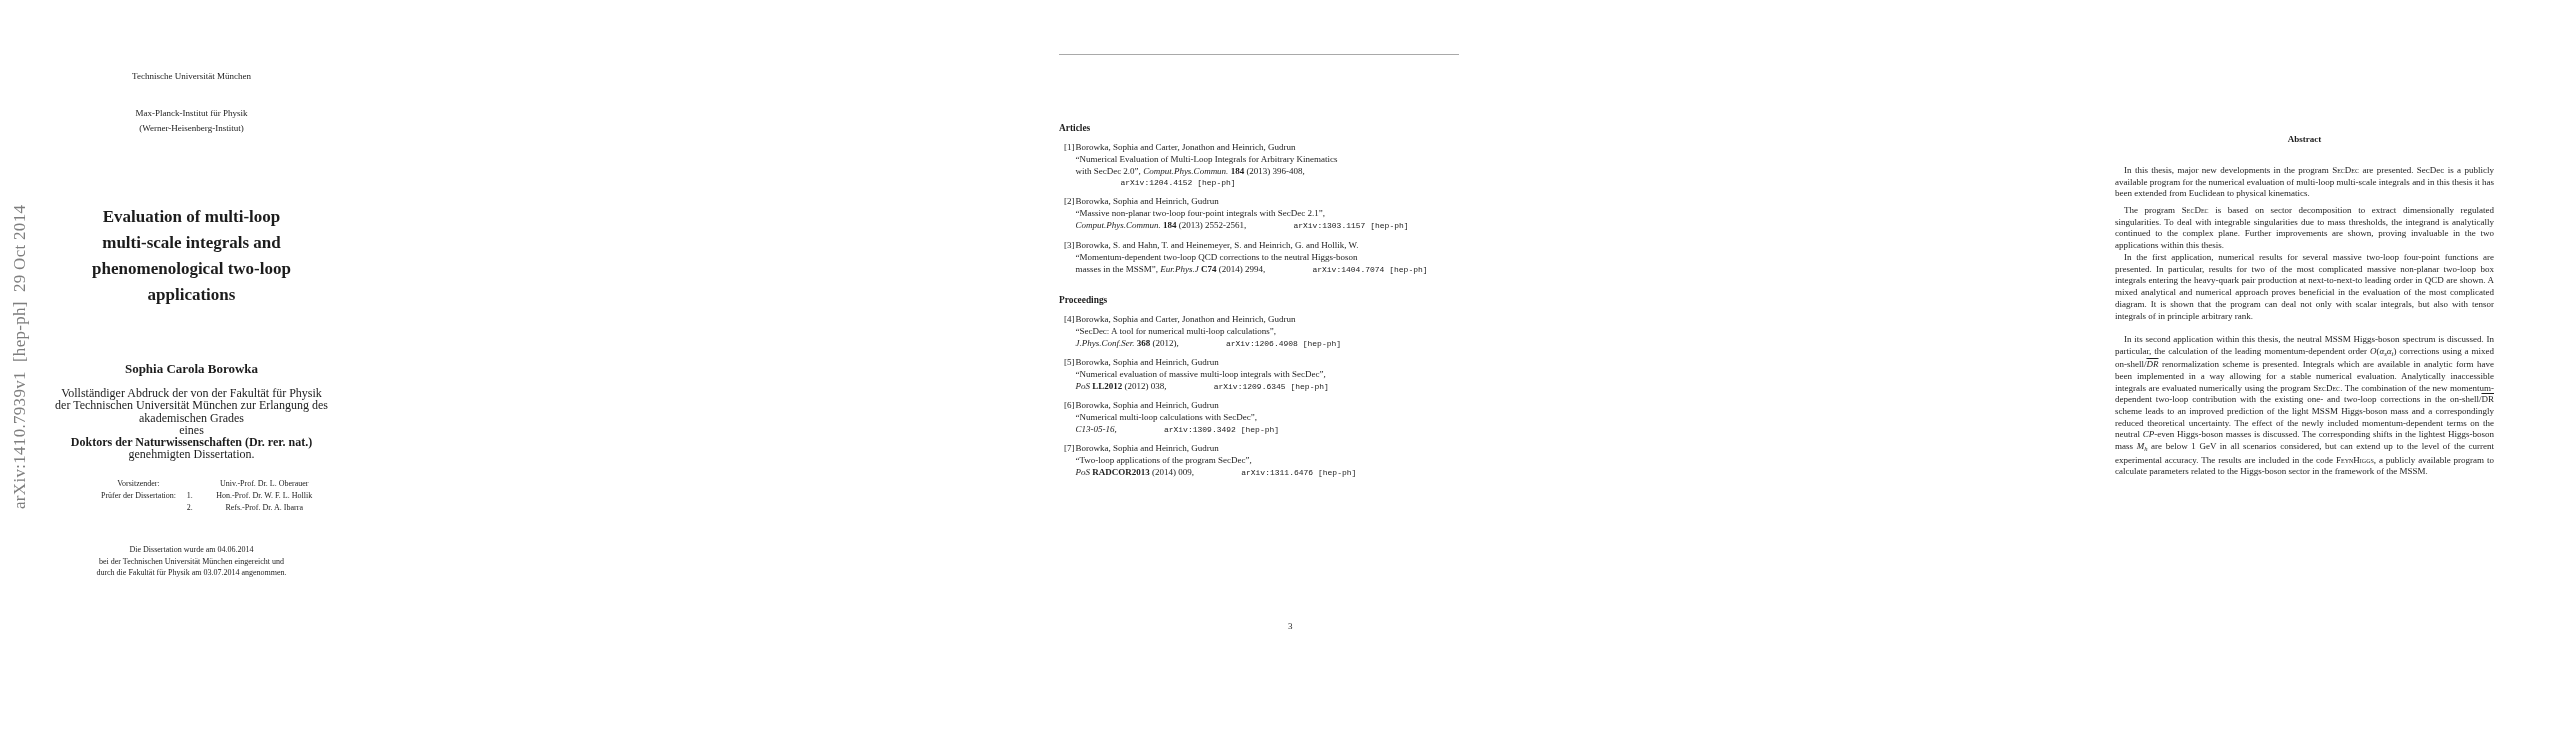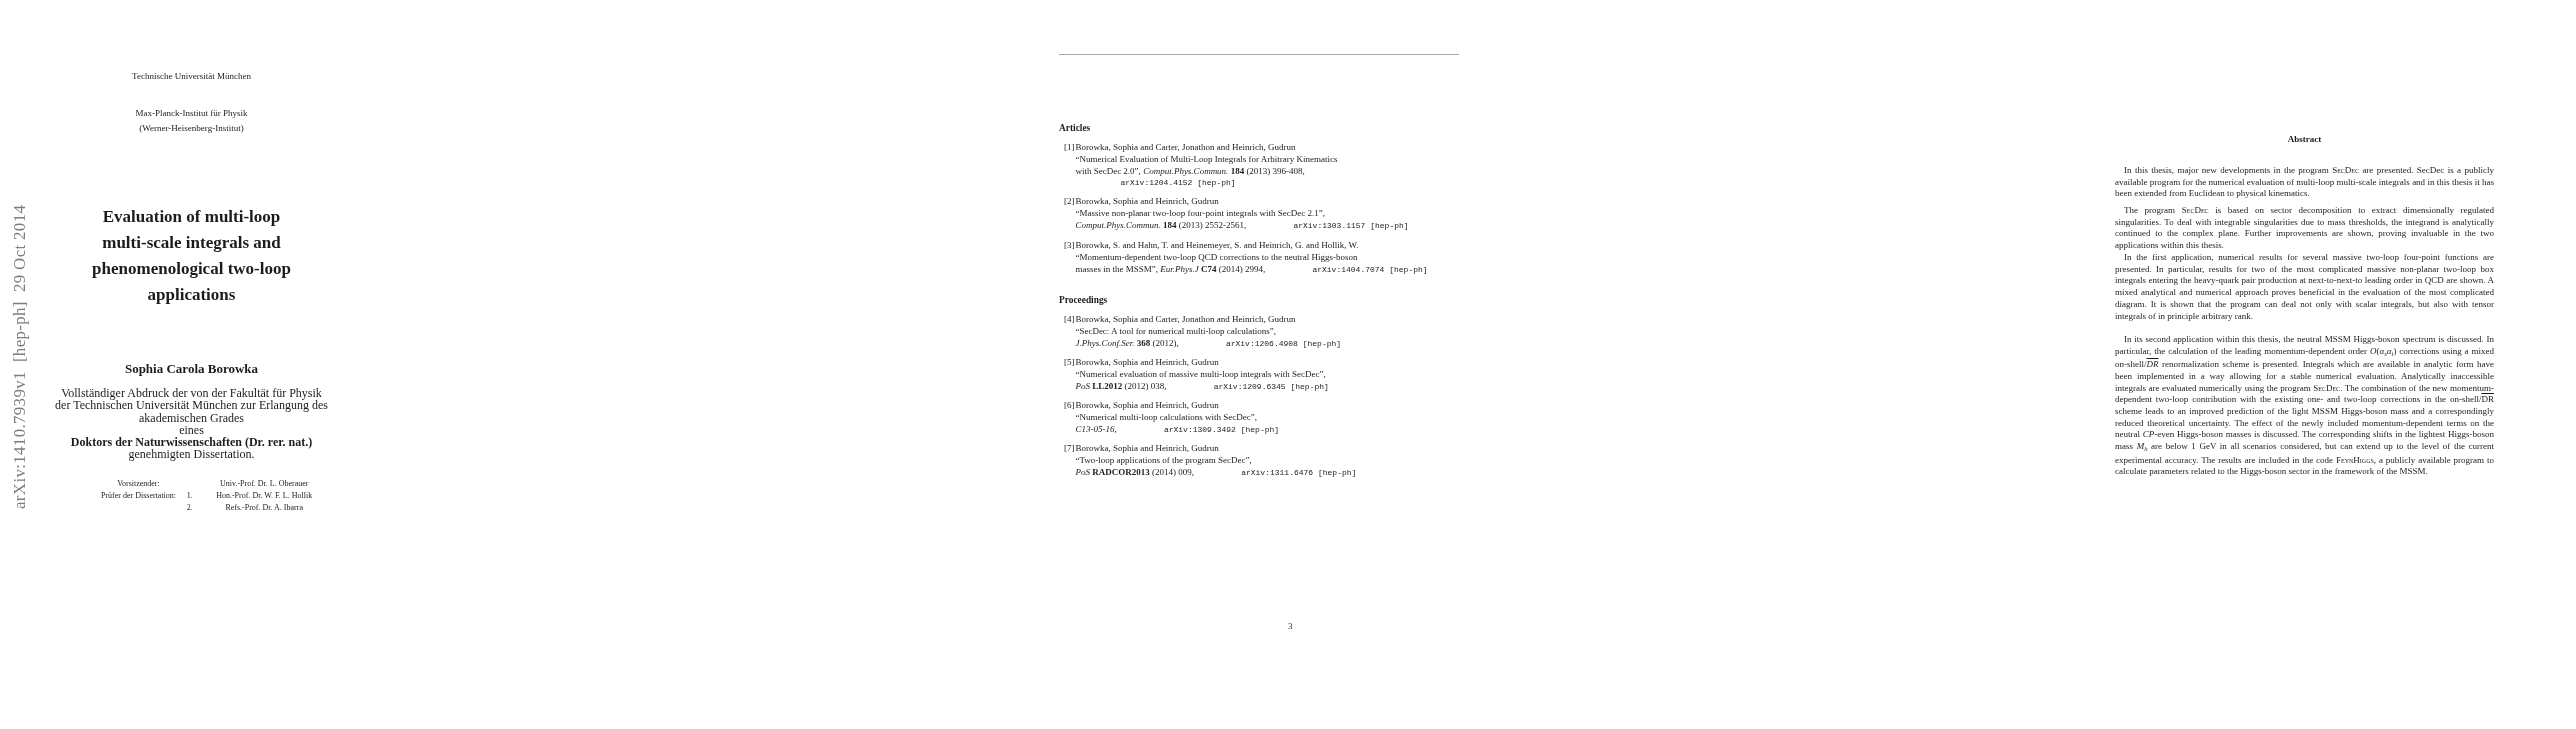--- a/index.html
+++ b/index.html
@@ -96,20 +96,25 @@
       <span class="cnum">1.</span>
       <span class="cname">Hon.-Prof. Dr. W. F. L. Hollik</span>
     </div>
     <div class="crow">
       <span class="crole"></span>
       <span class="cnum">2.</span>
       <span class="cname">Refs.-Prof. Dr. A. Ibarra</span>
     </div>
   </div>
 
+  <div class="blk submission">
+    <div>Die Dissertation wurde am 04.06.2014</div>
+    <div>bei der Technischen Universität München eingereicht und</div>
+    <div>durch die Fakultät für Physik am 03.07.2014 angenommen.</div>
+  </div>
 </div>
 
 <div class="page-mid">
   <div class="blk toprule"></div>
 
 
   <div class="blk sect-head articles-head">Articles</div>
 
   <div class="blk ref ref1">
     <span class="ref-label">[1]</span>

